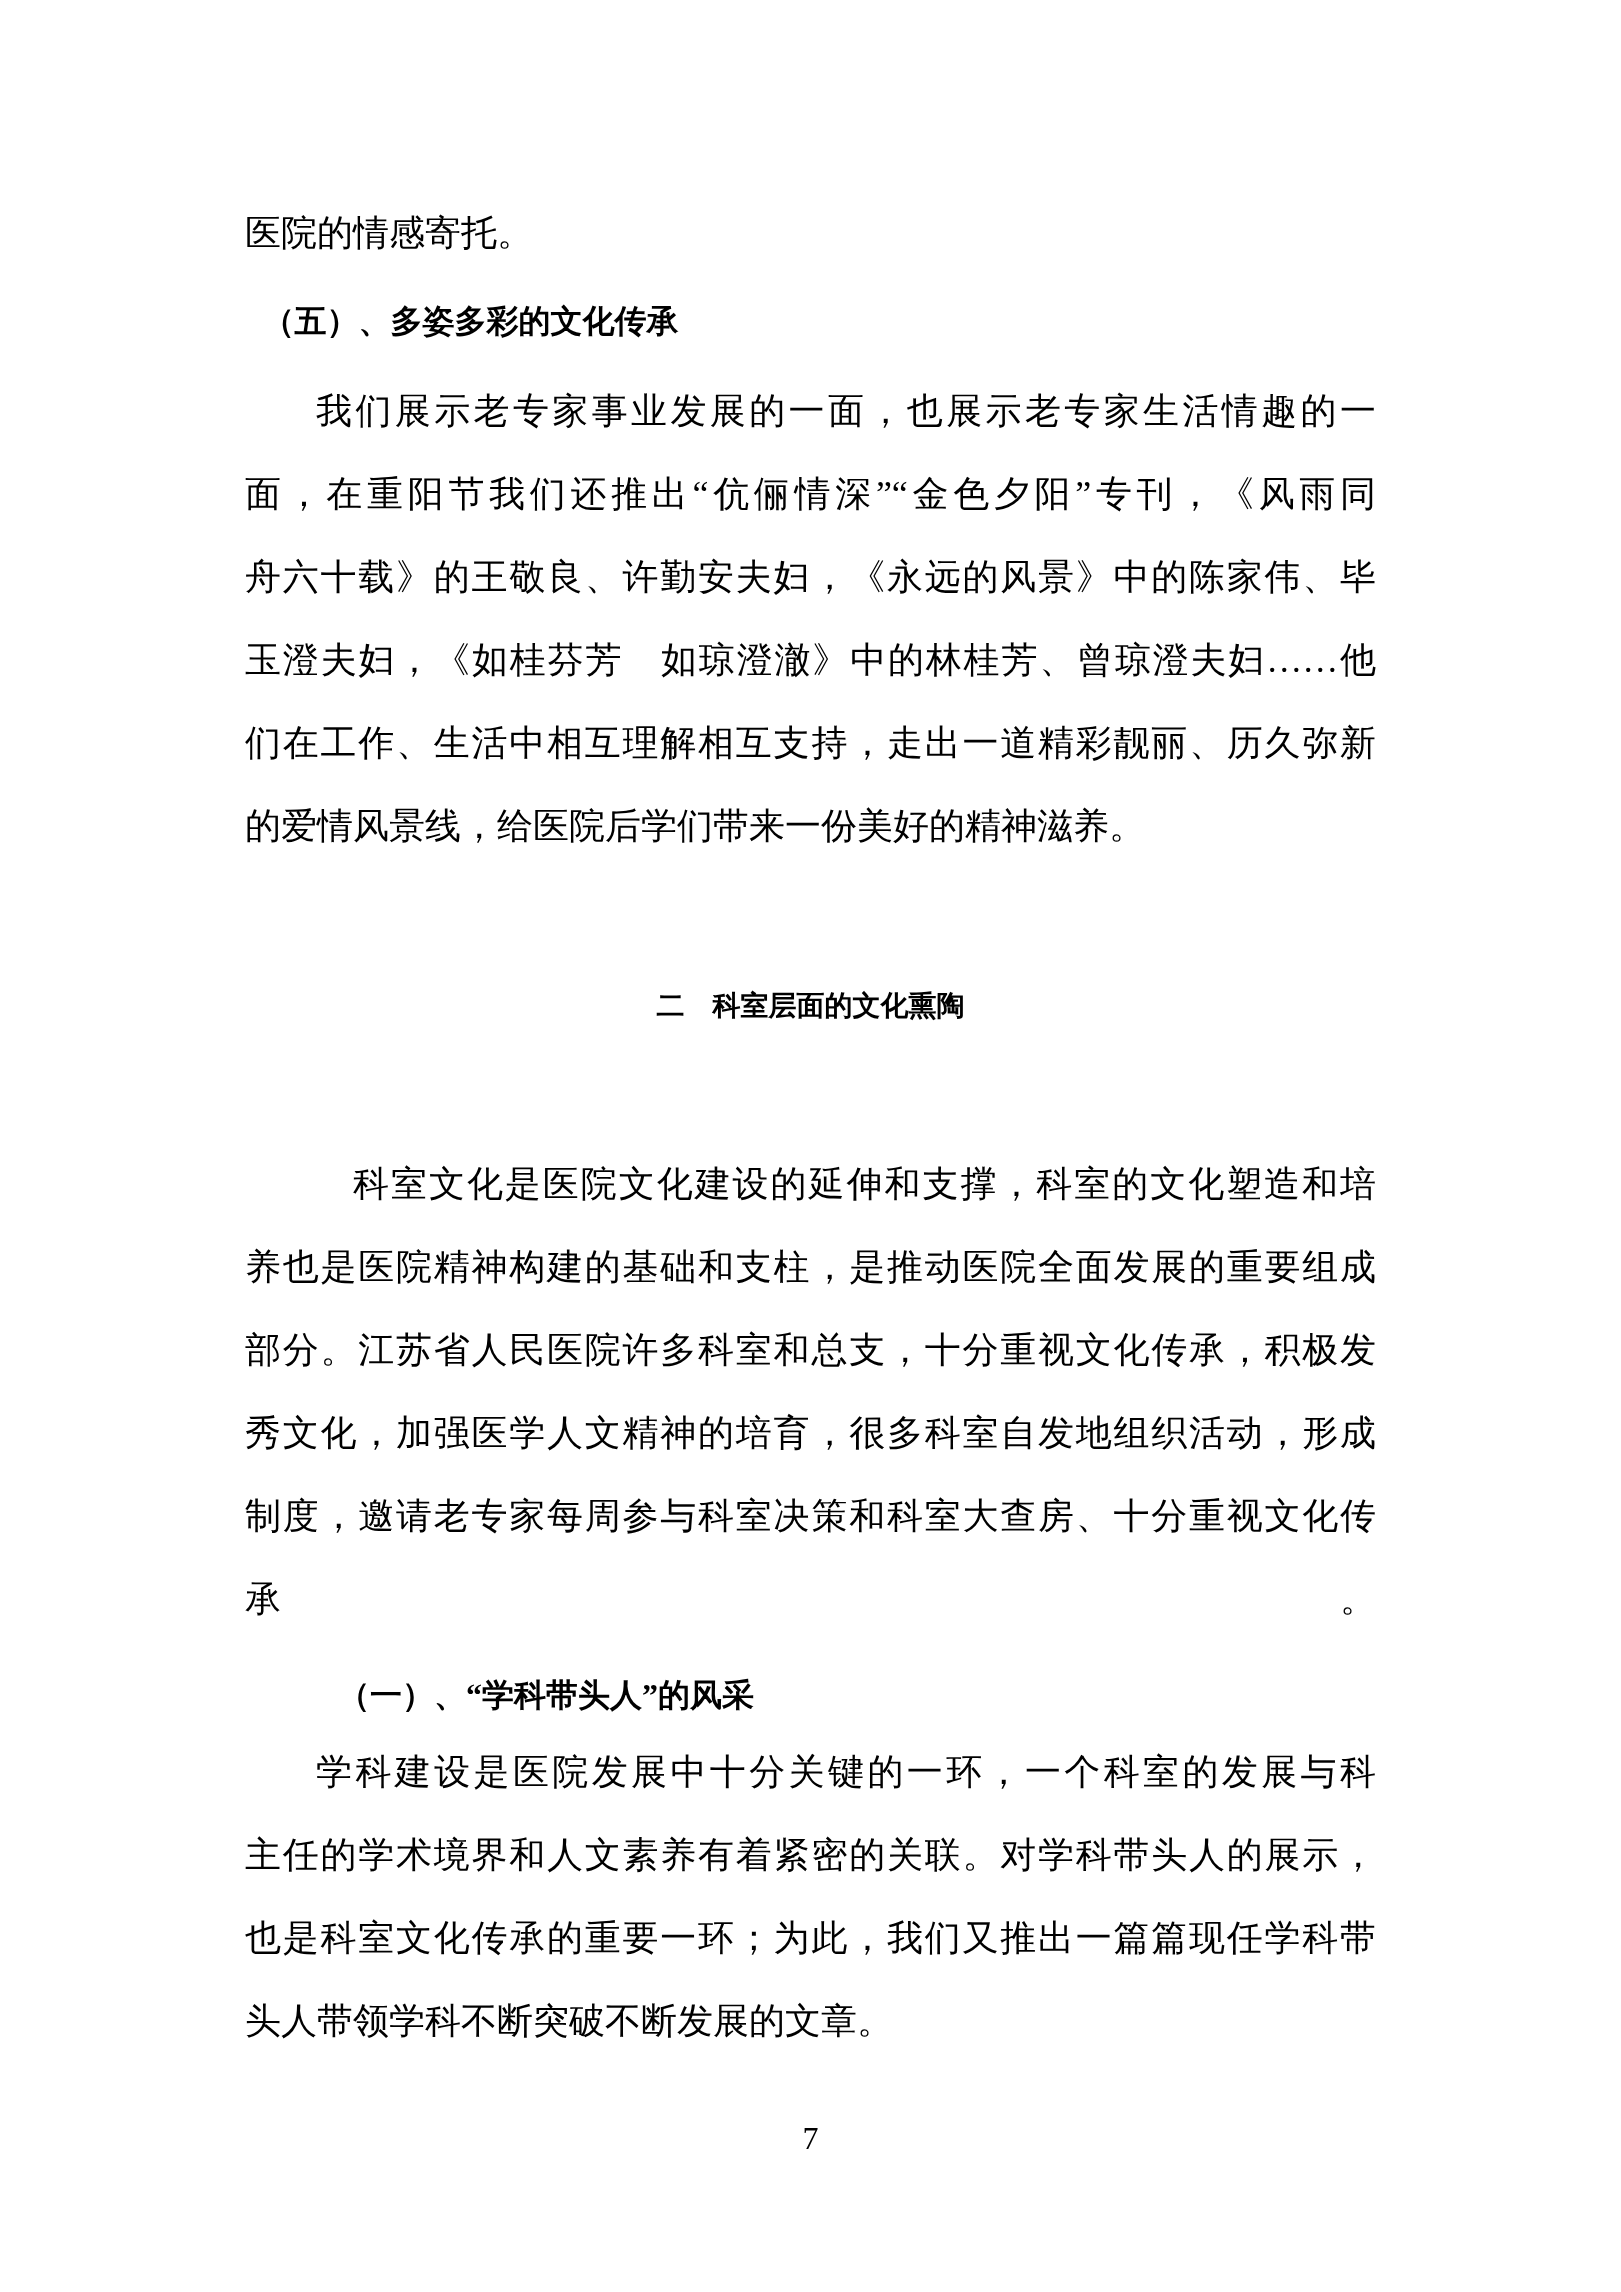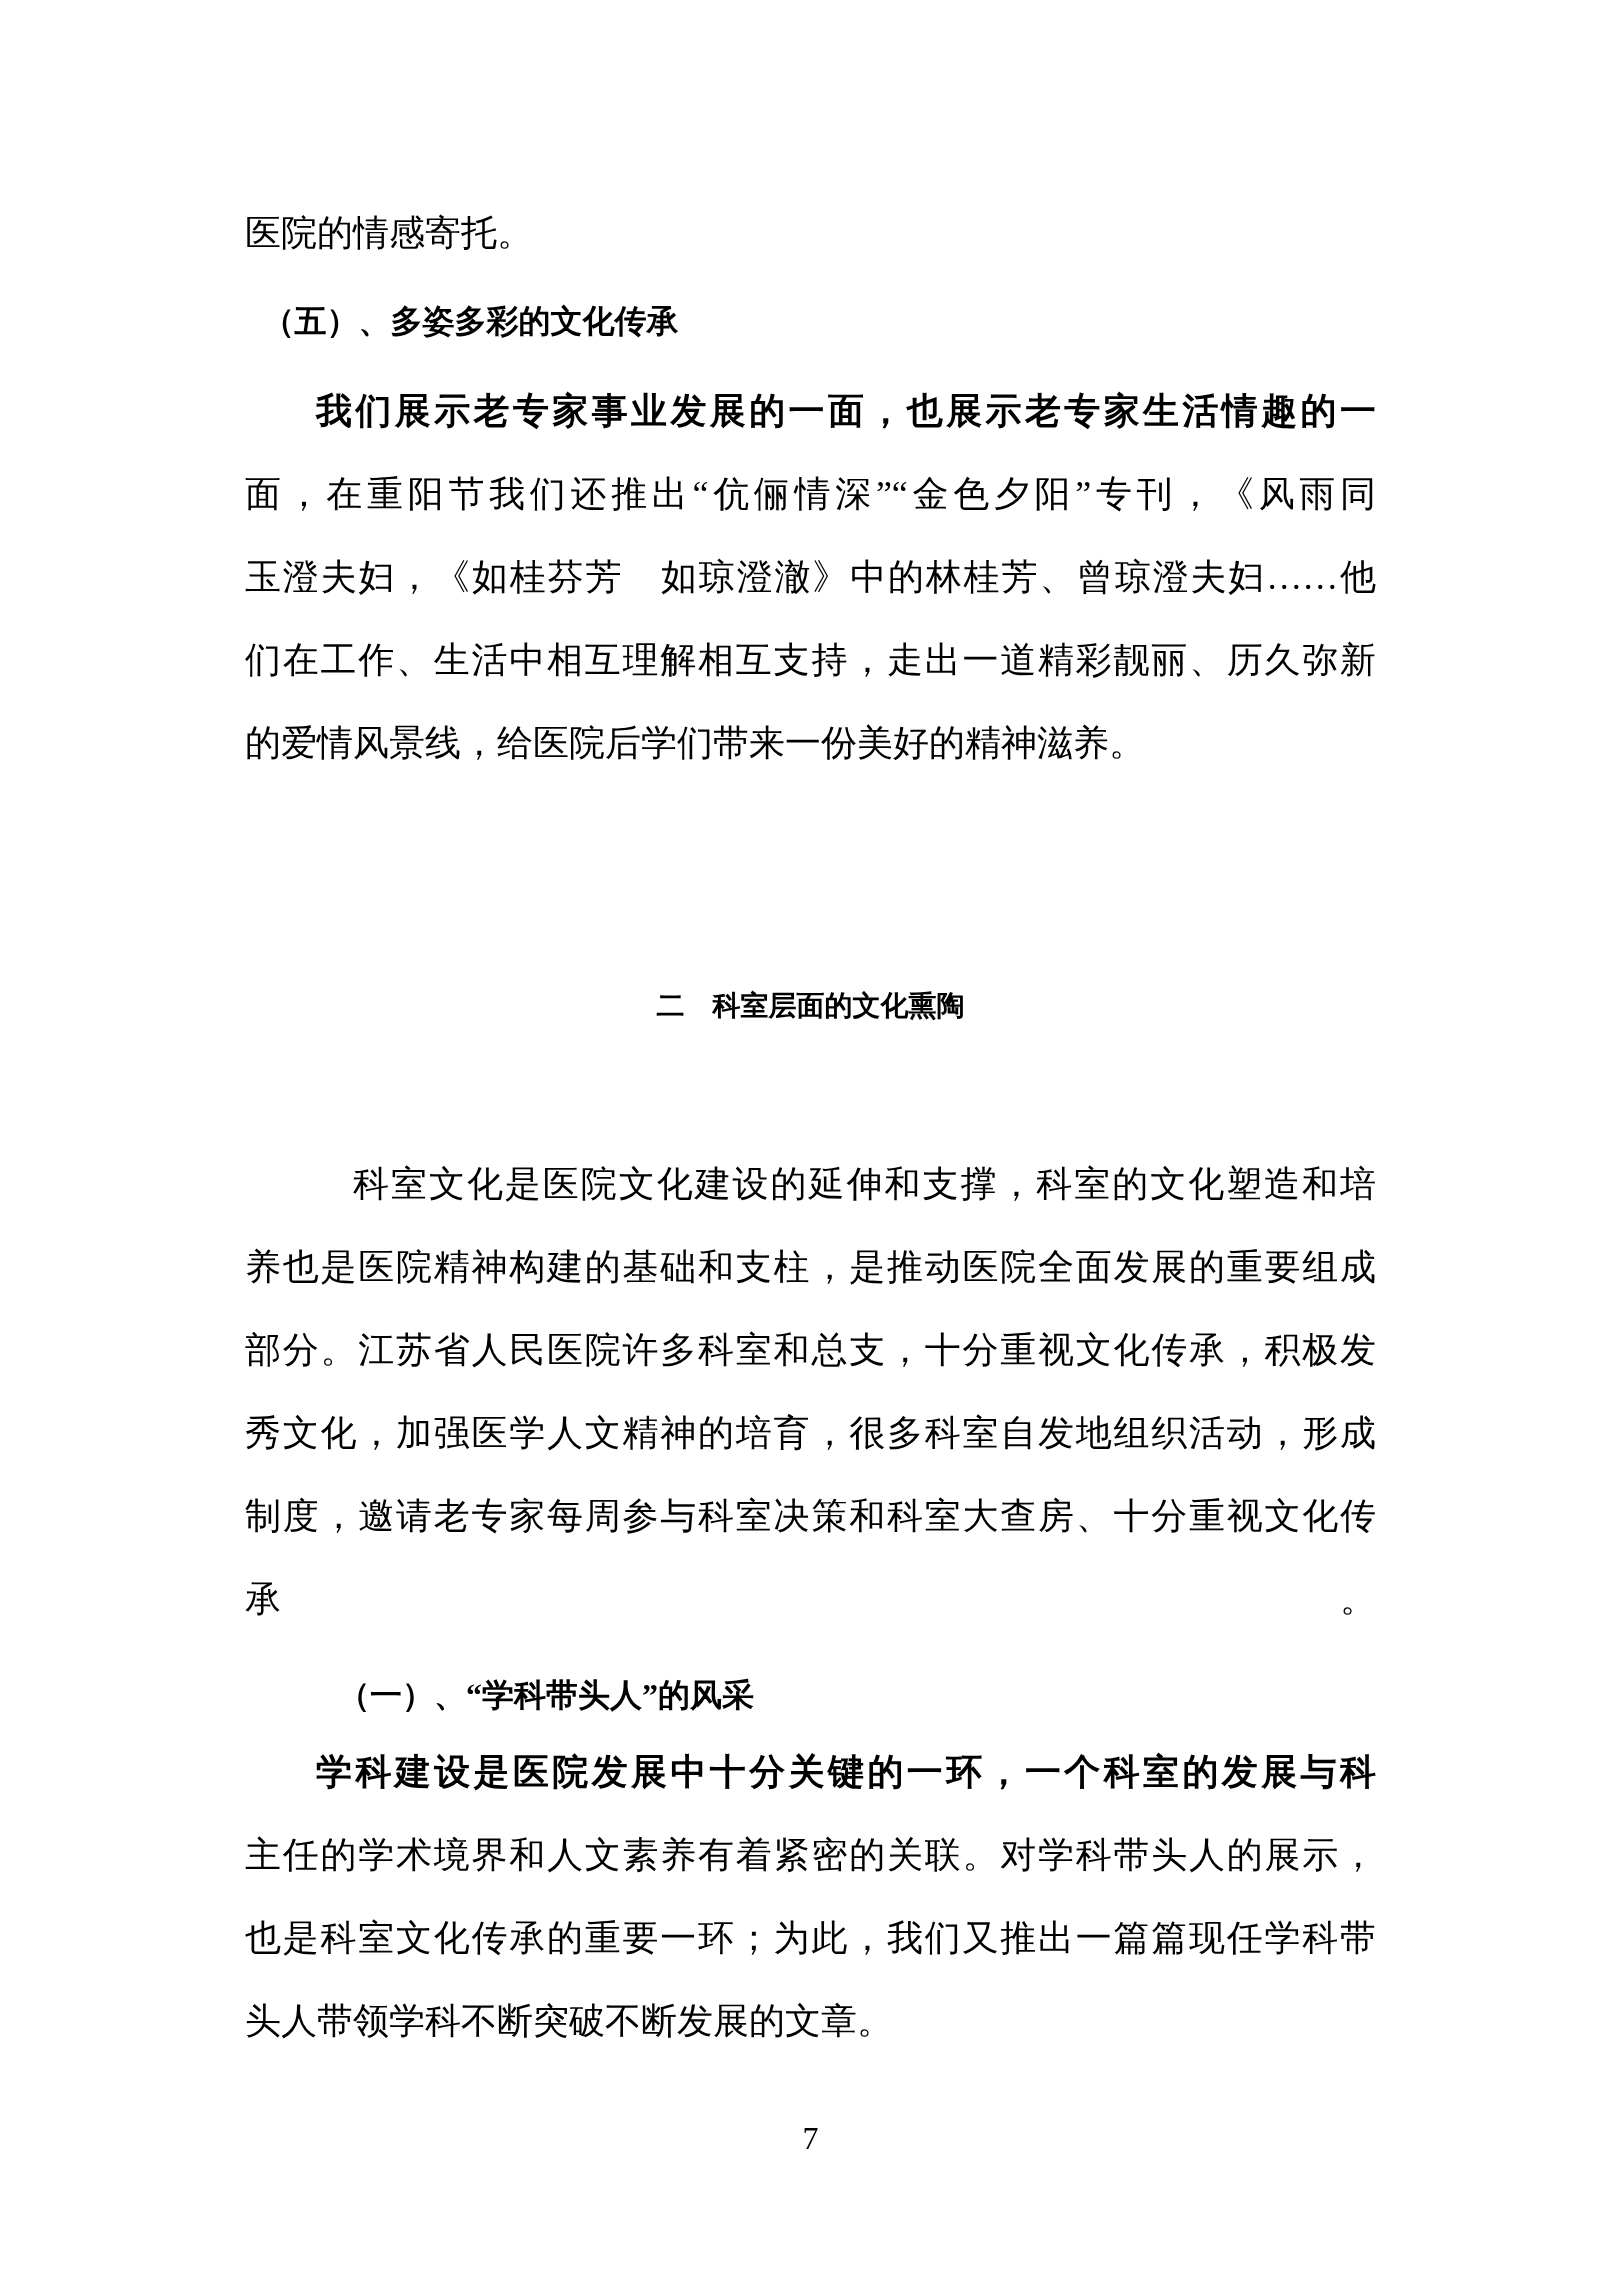--- a/index.html
+++ b/index.html
@@ -24,21 +24,21 @@
     -moz-text-align-last:justify;
     text-align-last:justify;
     white-space:normal;
   }
   .heading-line{
     font-weight:bold;
     font-size:32px;
     height:83px;line-height:83px;
     white-space:nowrap;
   }
-  .indent-p1{text-indent:71px;font-weight:bold;}
+  .indent-p1{text-indent:71px;}
   .indent-p2{text-indent:108px;}
   .indent-h1{text-indent:17.6px;}
   .indent-h3{text-indent:93px;}
   .chapter-heading{
     text-align:center;
     font-weight:bold;
     font-size:28px;
     height:83px;line-height:83px;
   }
   .page-number{
@@ -56,20 +56,21 @@
     <div class="line">医院的情感寄托。</div>
   </div>
 
   <div class="block" style="top:280px;">
     <div class="heading-line indent-h1">（五）、多姿多彩的文化传承</div>
   </div>
 
   <div class="block" style="top:370px;">
     <div class="line fill indent-p1">我们展示老专家事业发展的一面，也展示老专家生活情趣的一</div>
     <div class="line fill">面，在重阳节我们还推出“伉俪情深”“金色夕阳”专刊，《风雨同</div>
+    <div class="line fill">舟六十载》的王敬良、许勤安夫妇，《永远的风景》中的陈家伟、毕</div>
     <div class="line fill">玉澄夫妇，《如桂芬芳　如琼澄澈》中的林桂芳、曾琼澄夫妇……他</div>
     <div class="line fill">们在工作、生活中相互理解相互支持，走出一道精彩靓丽、历久弥新</div>
     <div class="line">的爱情风景线，给医院后学们带来一份美好的精神滋养。</div>
   </div>
 
   <div class="block" style="top:964px;">
     <div class="chapter-heading">二　科室层面的文化熏陶</div>
   </div>
 
   <div class="block" style="top:1143px;">

